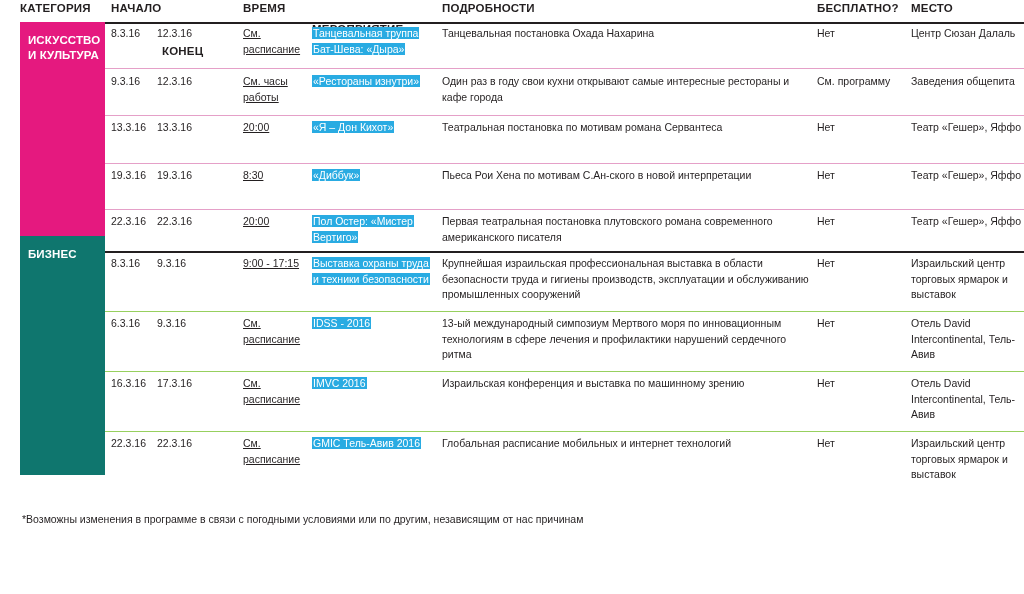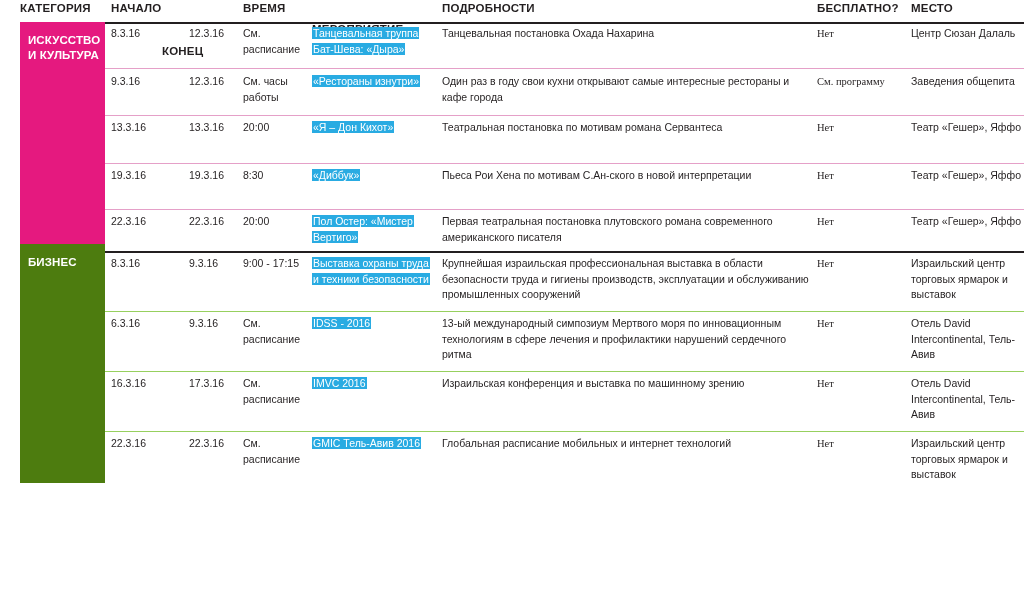--- a/index.html
+++ b/index.html
@@ -55,25 +55,25 @@
     width: 919px;
   }
   .cell {
     position: absolute;
     top: 0;
     font-size: 10.5px;
     line-height: 15.5px;
     color: #231f20;
   }
   .c-start { left: 6px;  width: 60px; }
-  .c-end   { left: 84px; width: 60px; }
-  .c-time  { left: 138px; width: 66px; }
+  .c-end   { left: 52px; width: 60px; }
+  .c-time  { left: 138px; width: 66px; text-decoration: underline; }
   .c-event { left: 207px; width: 125px; }
   .c-desc  { left: 337px; width: 375px; }
-  .c-free  { left: 712px; width: 75px; font-family: Liberation Serif, serif; }
+  .c-free  { left: 712px; width: 75px; }
   .c-place { left: 806px; width: 110px; }
 
   .evt-hl {
     background: #29abe2;
     color: #ffffff;
     line-height: 15.5px;
     box-decoration-break: clone;
     -webkit-box-decoration-break: clone;
     padding: 0 1px;
   }
@@ -162,21 +162,21 @@
       </div>
       <div class="row" style="top: 214px;">
         <div class="cell c-start">22.3.16</div>
         <div class="cell c-end">22.3.16</div>
         <div class="cell c-time">20:00</div>
         <div class="cell c-event"><span class="evt-hl">Пол Остер: «Мистер Вертиго»</span></div>
         <div class="cell c-desc">Первая театральная постановка плутовского романа современного американского писателя</div>
         <div class="cell c-free">Нет</div>
         <div class="cell c-place">Театр «Гешер», Яффо</div>
       </div>
-      <div class="cat-block" style="top: 244px; height: 239px; background: #4d7c0f;">
+      <div class="cat-block" style="top: 236px; height: 239px; background: #0f766e;">
         <div class="cat-label">БИЗНЕС</div>
       </div>
       <div class="rule dark" style="top: 251px;"></div>
       <div class="rule green" style="top: 311px;"></div>
       <div class="rule green" style="top: 371px;"></div>
       <div class="rule green" style="top: 431px;"></div>
       <div class="row" style="top: 256px;">
         <div class="cell c-start">8.3.16</div>
         <div class="cell c-end">9.3.16</div>
         <div class="cell c-time">9:00 - 17:15</div>
@@ -207,13 +207,14 @@
         <div class="cell c-start">22.3.16</div>
         <div class="cell c-end">22.3.16</div>
         <div class="cell c-time">См. расписание</div>
         <div class="cell c-event"><span class="evt-hl">GMIC Тель-Авив 2016</span></div>
         <div class="cell c-desc">Глобальная расписание мобильных и интернет технологий</div>
         <div class="cell c-free">Нет</div>
         <div class="cell c-place">Израильский центр торговых ярмарок и выставок</div>
       </div>
     </div>
 
+  <div class="footnote">*Возможны изменения в программе в связи с погодными условиями или по другим, независящим от нас причинам</div>
 </div>
 
 </body></html>

